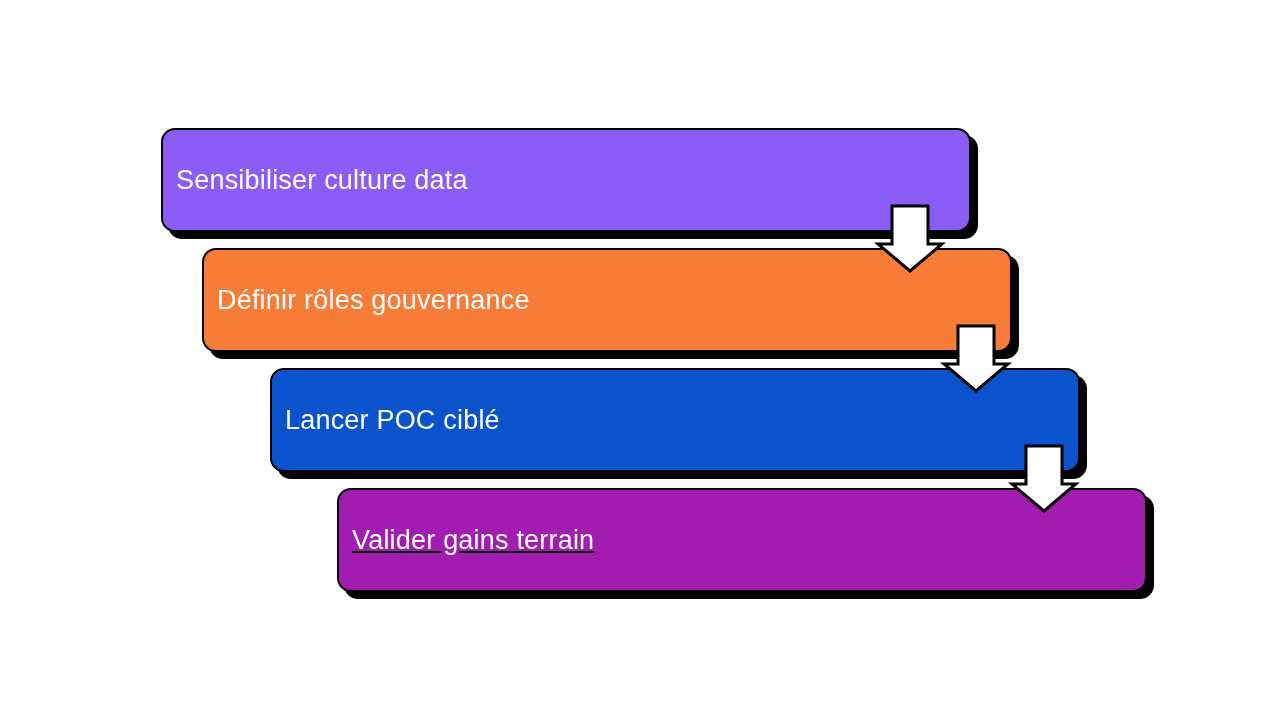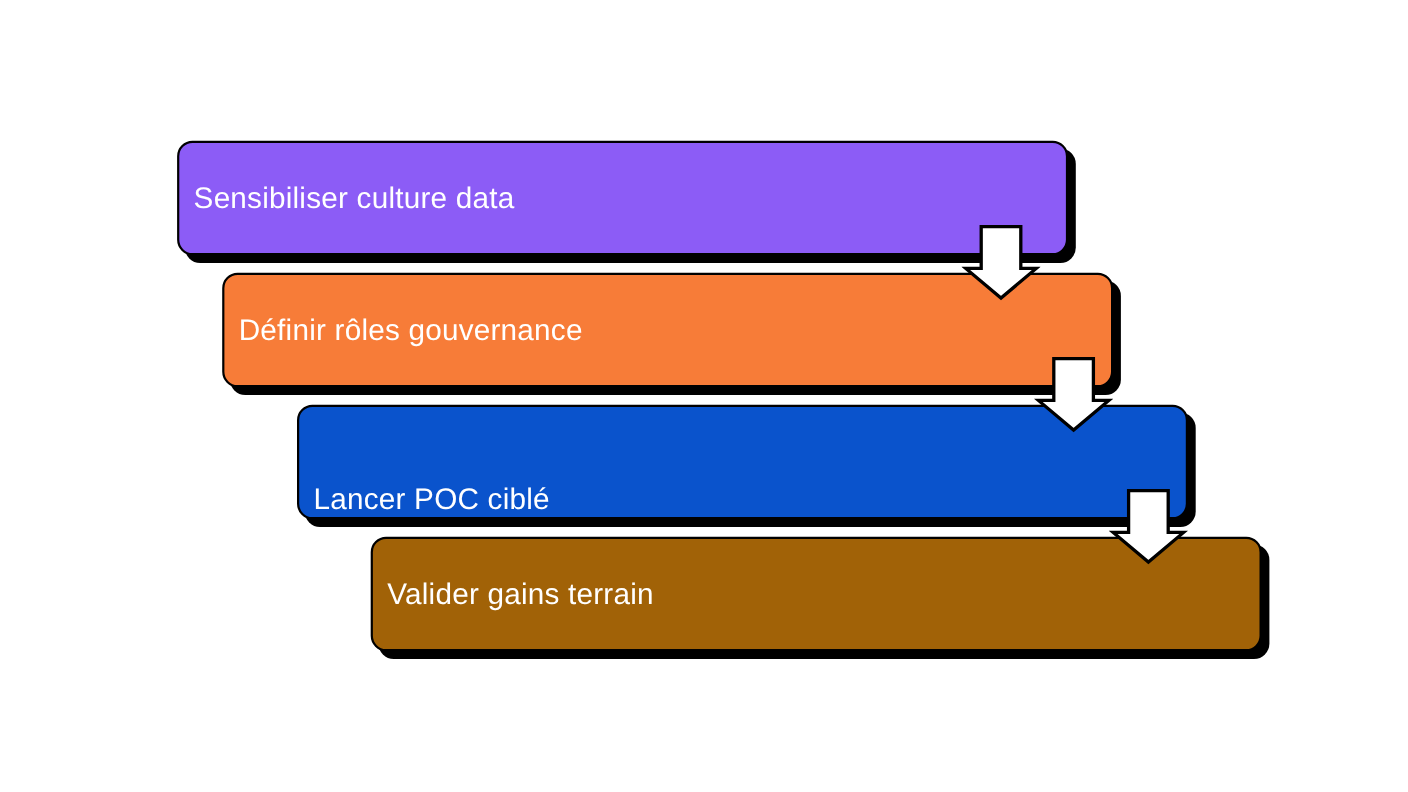--- a/index.html
+++ b/index.html
@@ -52,25 +52,25 @@
 <div class="canvas">
 
   <div class="step s0" style="background-color: rgb(140, 92, 246); border-color: rgb(0, 0, 0); margin-left: 26px;">
     <span class="step-label" style="color: rgb(255, 255, 255);">Sensibiliser culture data</span>
   </div>
 
   <div class="step s1" style="background-color: rgb(247, 124, 56); border-color: rgb(0, 0, 0);">
     <span class="step-label" style="color: rgb(255, 255, 255);">Définir rôles gouvernance</span>
   </div>
 
-  <div class="step s2" style="background-color: rgb(10, 83, 204); border-color: rgb(0, 0, 0); align-items: flex-end;">
+  <div class="step s2" style="background-color: rgb(10, 83, 204); border-color: rgb(0, 0, 0);">
     <span class="step-label" style="color: rgb(255, 255, 255);">Lancer POC ciblé</span>
   </div>
 
-  <div class="step s3" style="background-color: #a16207; border-color: rgb(0, 0, 0);">
+  <div class="step s3" style="background-color: #a21caf; border-color: rgb(0, 0, 0); text-decoration: underline;">
     <span class="step-label" style="color: rgb(255, 255, 255);">Valider gains terrain</span>
   </div>
 
   <svg class="arrow a0" viewBox="0 0 72 70" xmlns="http://www.w3.org/2000/svg">
     <polygon points="18,2 54,2 54,40 68,40 36,67 4,40 18,40" style="fill: rgb(255, 255, 255); stroke: rgb(0, 0, 0);"></polygon>
   </svg>
 
   <svg class="arrow a1" viewBox="0 0 72 70" xmlns="http://www.w3.org/2000/svg">
     <polygon points="18,2 54,2 54,40 68,40 36,67 4,40 18,40" style="fill: rgb(255, 255, 255); stroke: rgb(0, 0, 0);"></polygon>
   </svg>

